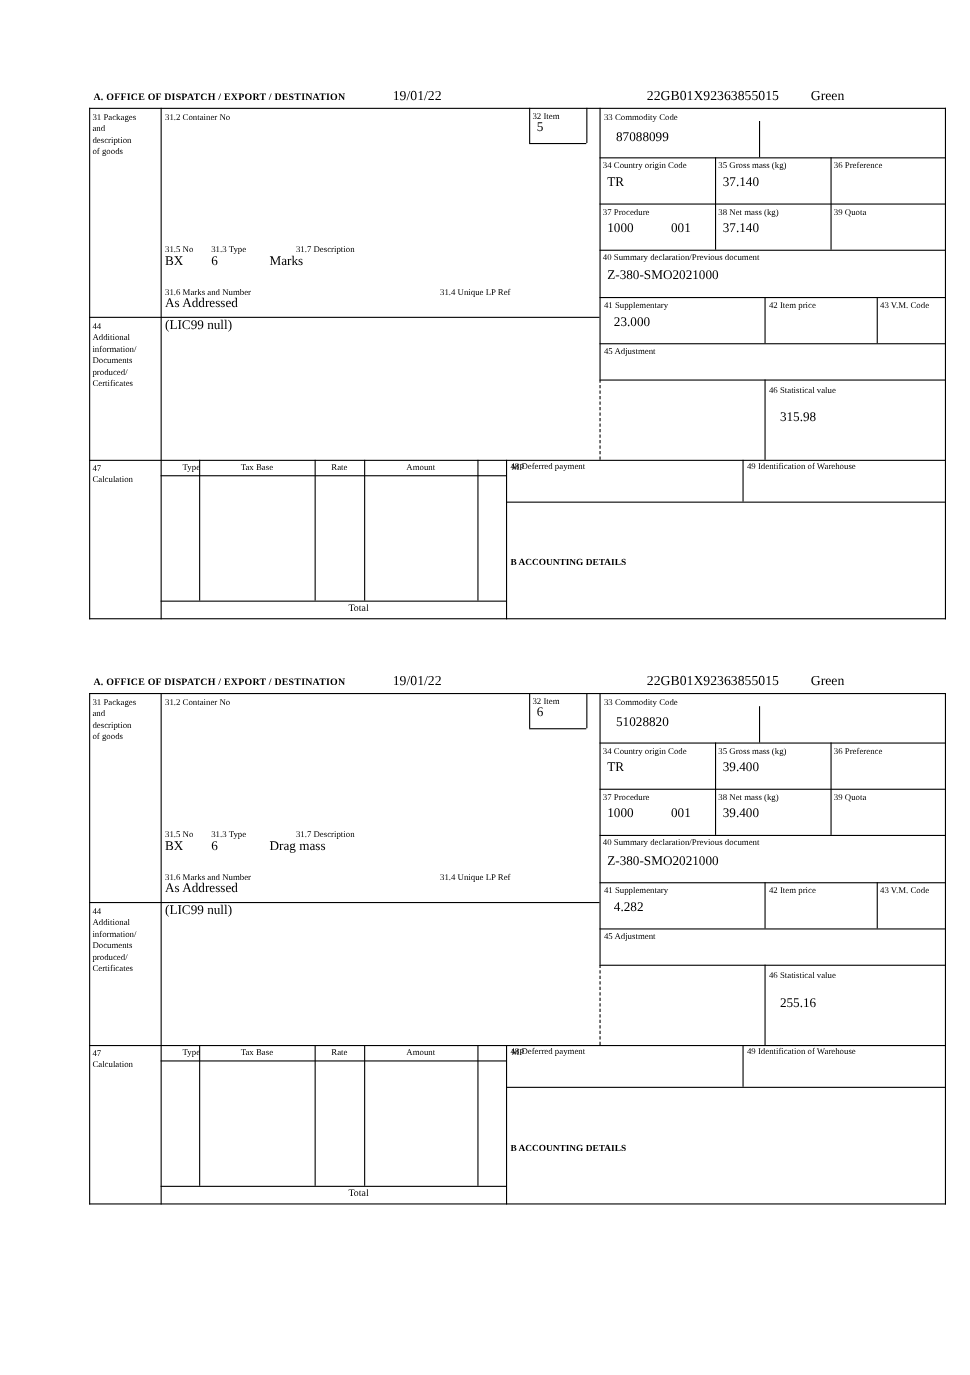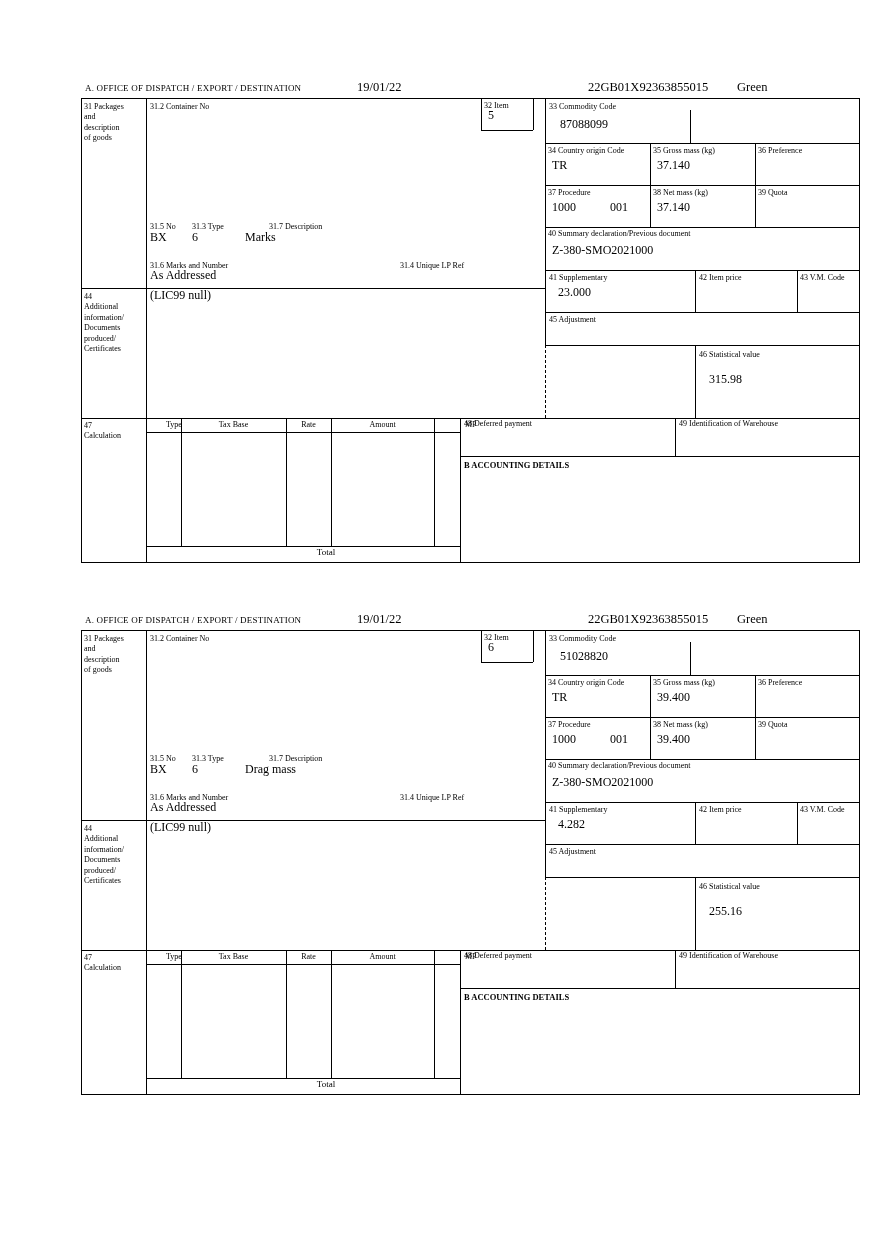--- a/index.html
+++ b/index.html
@@ -2,34 +2,34 @@
 <html><head>
 <meta charset="utf-8">
 <style>
   * { margin:0; padding:0; box-sizing:border-box; }
   html,body { background:#ffffff; }
   body {
     width:882px; height:1250px; position:relative; overflow:hidden;
     font-family:"Liberation Serif", serif; color:#000;
   }
   .hdr { position:absolute; left:81px; width:779px; height:17px; }
-  .hdr-title { position:absolute; left:4px; top:3px; font-size:9px; font-weight:normal; letter-spacing:.2px; }
+  .hdr-title { position:absolute; left:4px; top:3px; font-size:9px; font-weight:bold; letter-spacing:.2px; }
   .hdr-date { position:absolute; left:276px; top:0; font-size:12.5px; }
   .hdr-ref { position:absolute; left:507px; top:0; font-size:12.5px; }
   .hdr-routing { position:absolute; left:656px; top:0; font-size:12.5px; }
 
   .block { position:absolute; left:81px; width:780px; height:466px; }
   .ln { position:absolute; display:block; background:#000; }
   .ln.h { height:1px; }
   .ln.v { width:1px; }
   .ln.v.dash { background:none; width:0; border-left:1px dashed #000; }
 
   .lbl { position:absolute; font-size:8px; line-height:1.3; white-space:pre-line; }
   .val { position:absolute; font-size:12px; line-height:1.1; white-space:pre; }
-  .bold { font-weight:bold; }
+  .bold { font-weight:bold;margin-top:46px; }
   .ctr { text-align:center; }
 
   
   .l-b31  { left:3px;   top:4px;   width:58px; }
   .l-b312 { left:69px;  top:4px; }
   .l-b32  { left:403px; top:3px; }
   .l-b33  { left:468px; top:4px; }
   .l-b34  { left:467px; top:48px; }
   .l-b35  { left:572px; top:48px; }
   .l-b36  { left:677px; top:48px; }

